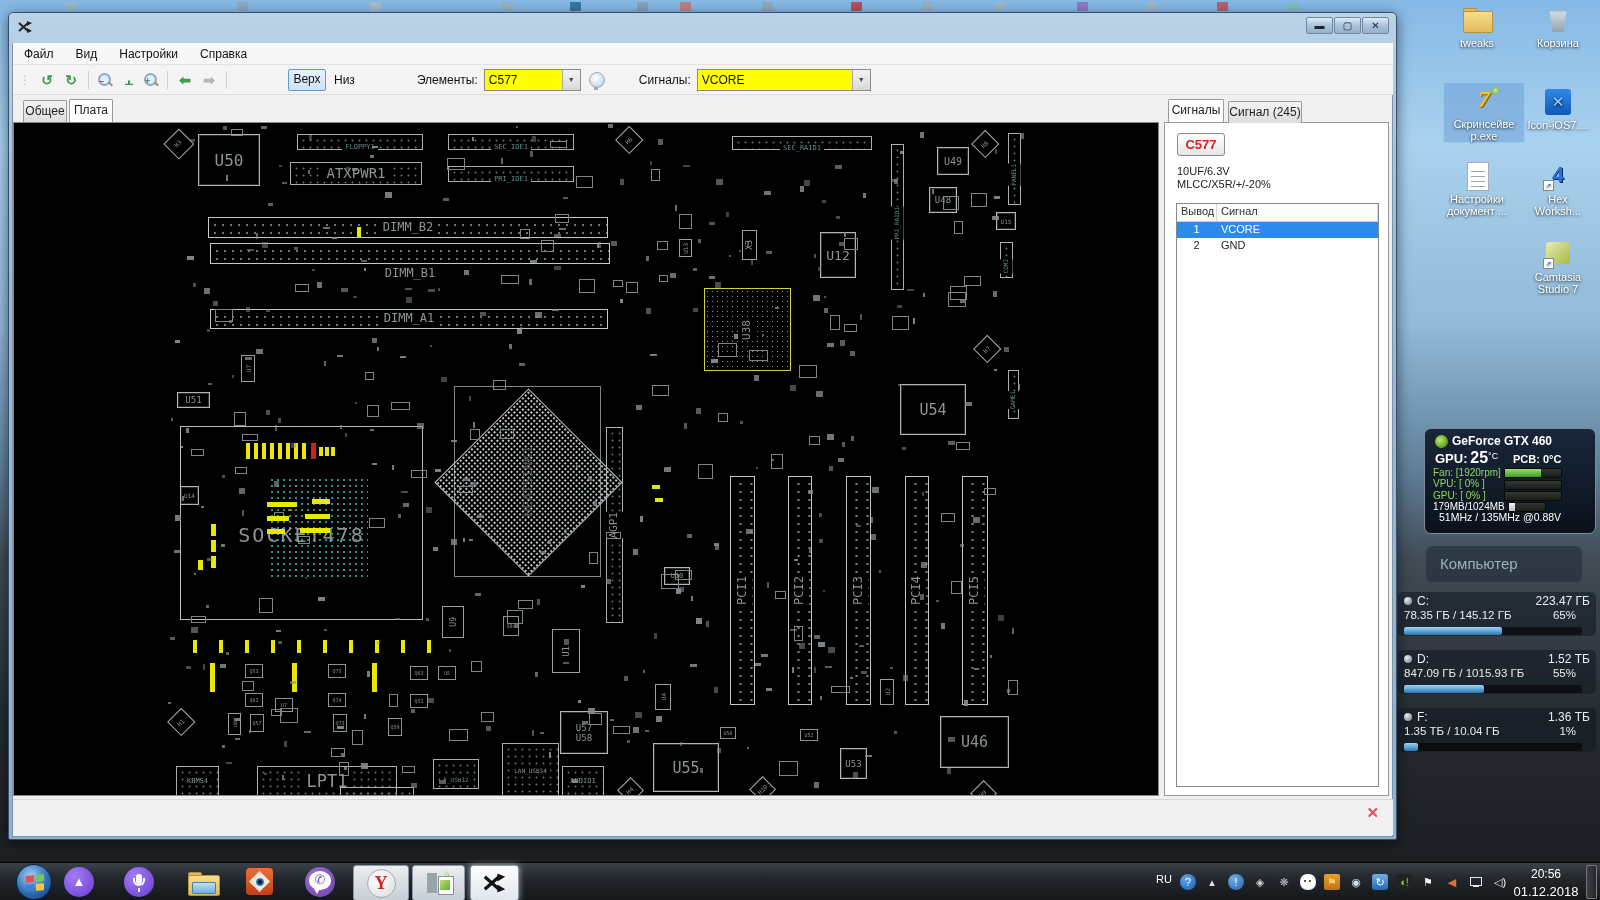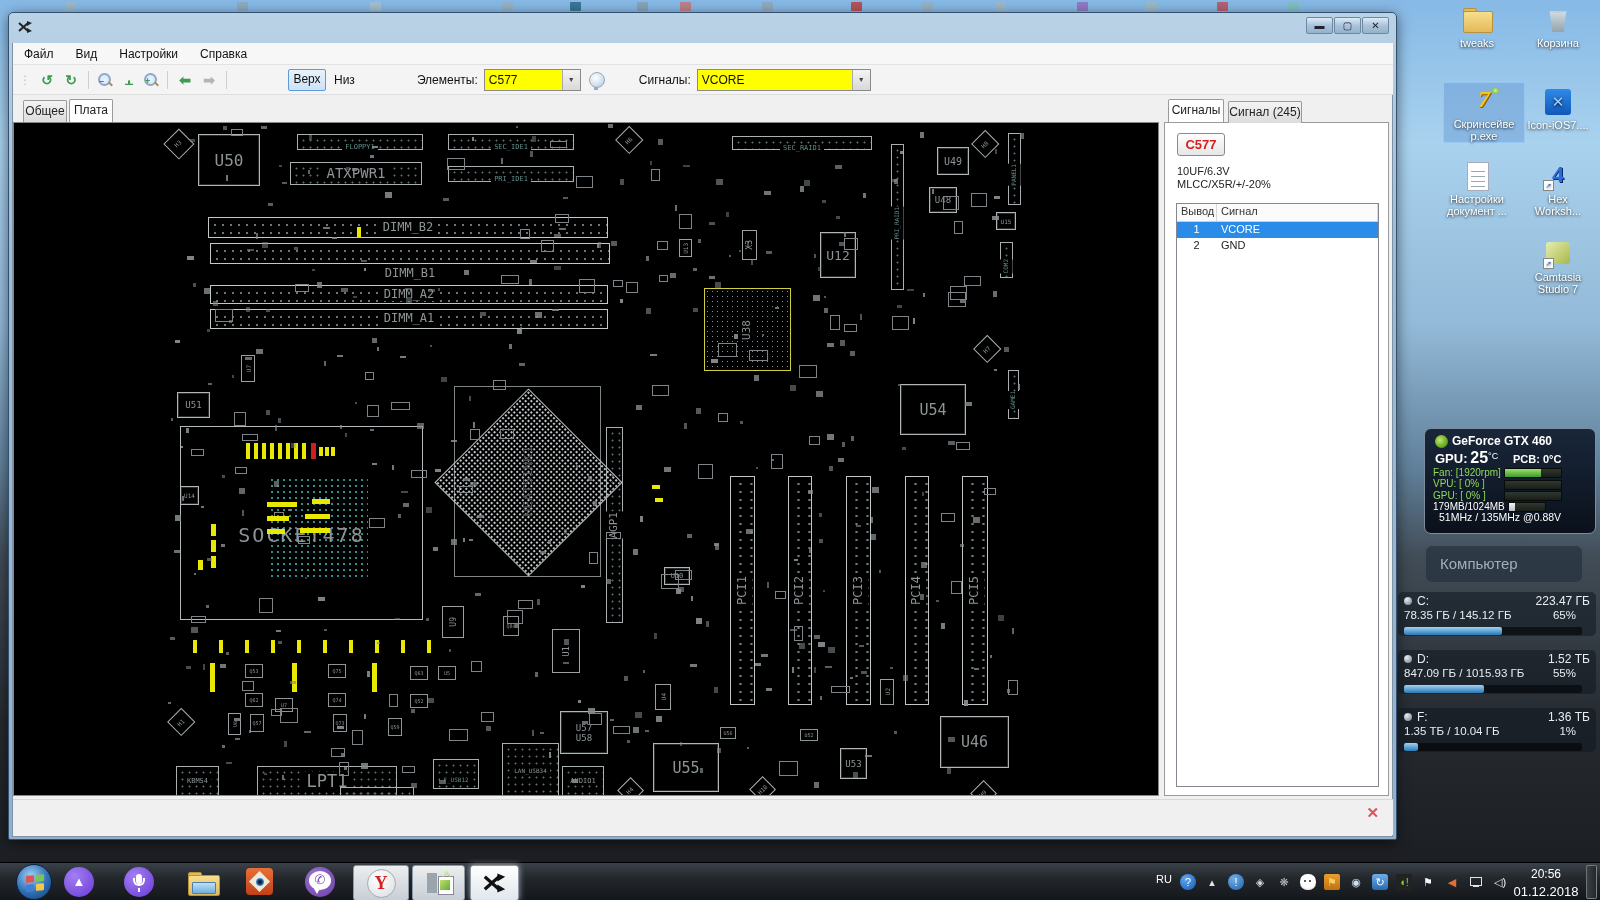--- a/index.html
+++ b/index.html
@@ -251,37 +251,34 @@
         <div class="cmp k-ic" style="left: 982px; top: 89px; width: 20px; height: 18px; font-size: 6px;">U15</div>
         <div class="cmp k-cv" style="left: 986px; top: 119px; width: 13px; height: 36px; font-size: 6px;">
           <span class="vtext lbl-knock teal" style="font-size: 6px;">COM2</span>
         </div>
         <div class="cmp k-dimm" style="left: 194px; top: 94px; width: 400px; height: 21px; font-size: 12px;">
           <span class="lbl-knock" style="font-size: 12px;">DIMM_B2</span>
         </div>
         <div class="cmp k-dimm" style="left: 196px; top: 120px; width: 400px; height: 21px; font-size: 12px;">
           <span class="lbl-knock" style="font-size: 12px; margin-top: 40px;">DIMM_B1</span>
         </div>
-        <div class="cmp k-dimm" style="left: 196px; top: 162px; width: 398px; height: 19px; font-size: 12px;">
-          <span class="lbl-knock" style="font-size: 12px;">DIMM_A2</span>
-        </div>
         <div class="cmp k-dimm" style="left: 196px; top: 186px; width: 398px; height: 20px; font-size: 12px;">
           <span class="lbl-knock" style="font-size: 12px;">DIMM_A1</span>
         </div>
         <div class="cmp k-ic" style="left: 806px; top: 109px; width: 36px; height: 46px; font-size: 13px;">U12</div>
         <div class="cmp k-icv" style="left: 728px; top: 107px; width: 15px; height: 30px; font-size: 8px;">
           <span class="vtext " style="font-size: 8px;">X3</span>
         </div>
         <div class="cmp k-icv" style="left: 665px; top: 116px; width: 13px; height: 18px; font-size: 6px;">
           <span class="vtext " style="font-size: 6px;">U13</span>
         </div>
         <div class="cmp k-bga" style="left: 690px; top: 165px; width: 87px; height: 83px; font-size: 11px;">
           <span class="vtext lbl-knock" style="font-size: 11px;">U38</span>
         </div>
-        <div class="cmp k-ic" style="left: 163px; top: 269px; width: 33px; height: 26px; font-size: 9px;">U51</div>
+        <div class="cmp k-ic" style="left: 163px; top: 269px; width: 33px; height: 16px; font-size: 9px;">U51</div>
         <div class="cmp k-icv" style="left: 227px; top: 232px; width: 14px; height: 27px; font-size: 6px;">
           <span class="vtext " style="font-size: 6px;">U7</span>
         </div>
         <div class="cmp k-ic" style="left: 166px; top: 363px; width: 19px; height: 19px; font-size: 6px;">U14</div>
         <div class="cmp k-socket" style="left: 166px; top: 303px; width: 243px; height: 194px; font-size: 20px;">
           <div class="sock-grid"></div>
           <div class="sock-label">SOCKET478</div>
           <div class="cap" style="left: 86px; top: 75px; width: 30px; height: 5px; z-index: 3;"></div>
           <div class="cap" style="left: 131px; top: 72px; width: 18px; height: 5px; z-index: 3;"></div>
           <div class="cap" style="left: 86px; top: 89px; width: 22px; height: 5px; z-index: 3;"></div>

